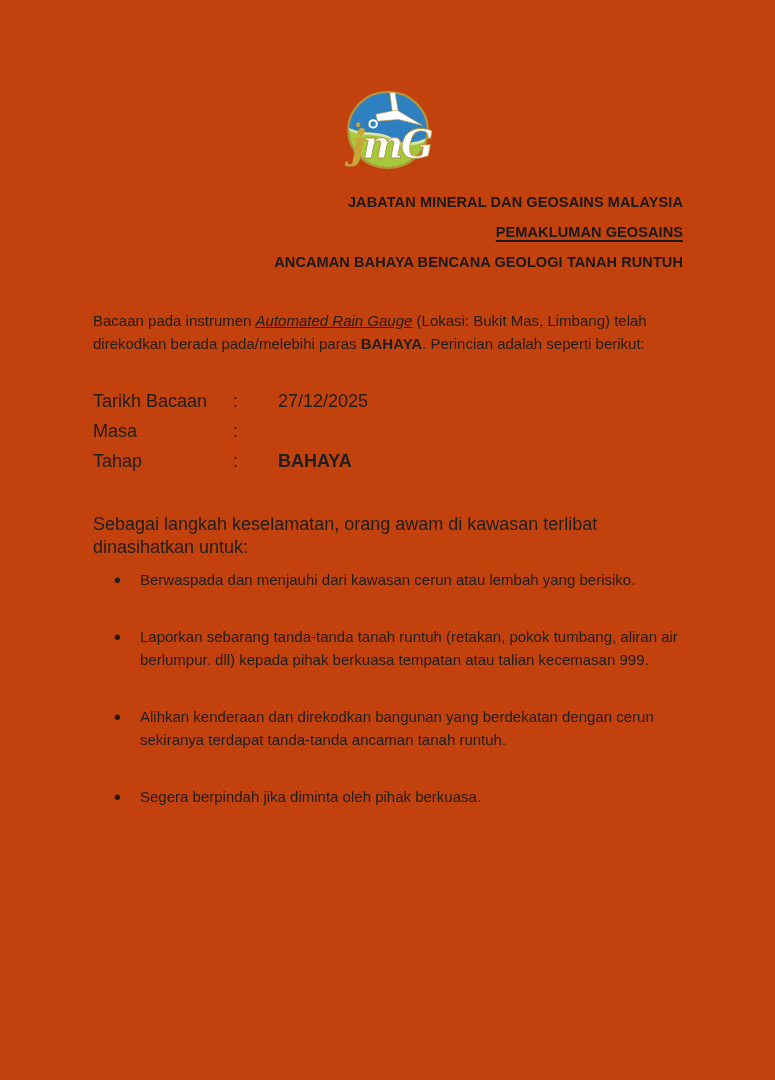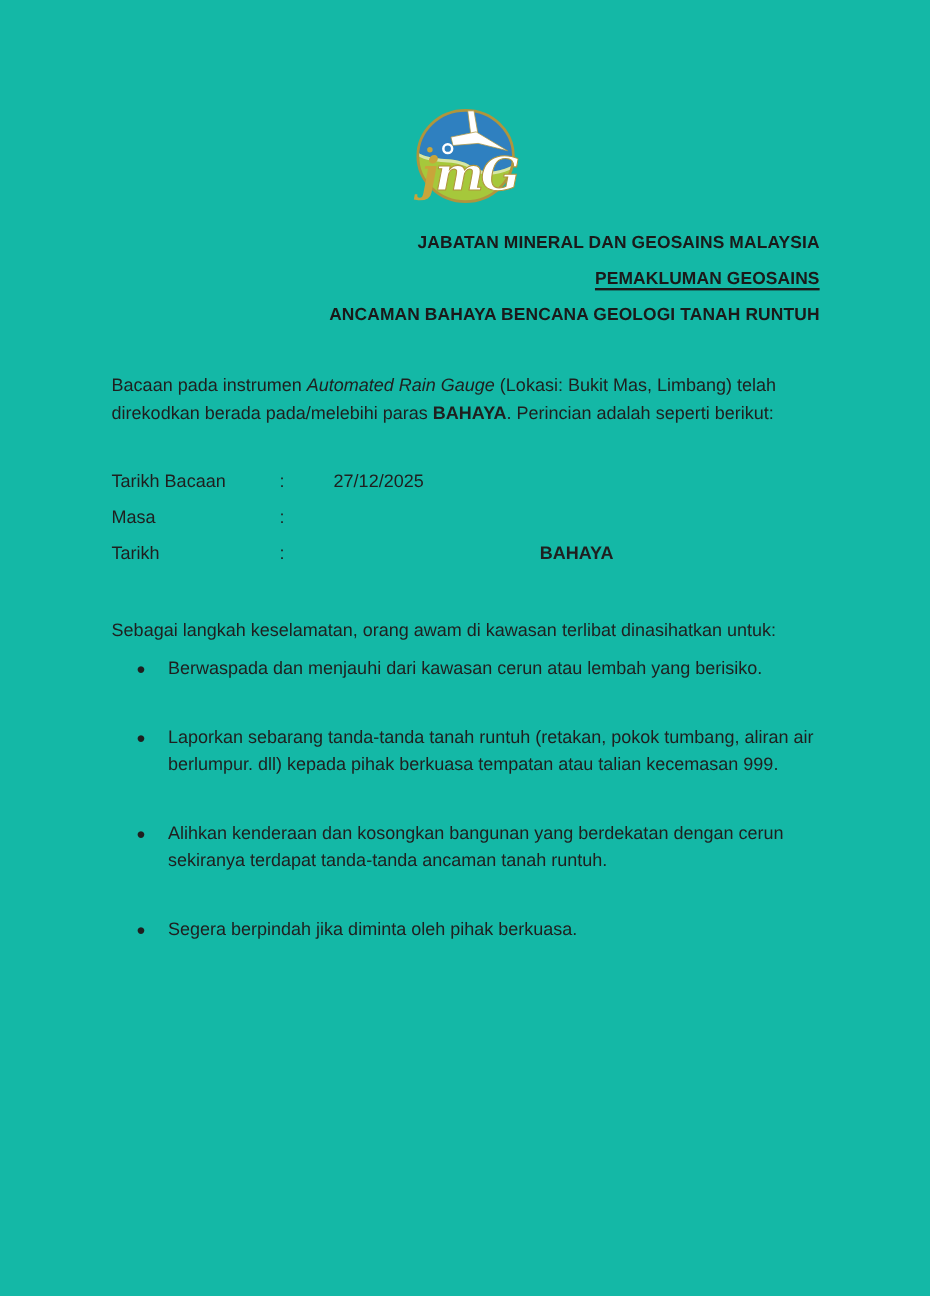--- a/index.html
+++ b/index.html
@@ -1,21 +1,21 @@
 <!DOCTYPE html>
 <html><head>
 <meta charset="utf-8">
 <style>
   * { margin: 0; padding: 0; box-sizing: border-box; }
   html, body { background: #ffffff; }
   .page {
     position: relative;
     width: 775px;
     height: 1080px;
-    background: #14b8a6;
+    background: #c2410c;
     font-family: "Liberation Sans", sans-serif;
     color: #1f1f1f;
     overflow: hidden;
   }
   .content {
     padding: 88px 92px 0 93px;
   }
   .logo-wrap {
     text-align: center;
     margin-bottom: 18px;
@@ -33,36 +33,36 @@
     text-decoration: underline;
     text-underline-offset: 3px;
     text-decoration-thickness: 1.5px;
   }
   .heading.last { margin-bottom: 14px; }
   .intro-para {
     margin-top: 39px;
     font-size: 15px;
     line-height: 23px;
   }
-  .intro-para .italic { font-style: italic; }
-  .bold { font-weight: bold; text-align: center; }
+  .intro-para .italic { font-style: italic; text-decoration: underline; }
+  .bold { font-weight: bold; }
   .details {
     margin-top: 37px;
-    font-size: 15px;
+    font-size: 18px;
   }
   .detail-row {
     display: grid;
     grid-template-columns: 140px 45px auto;
     line-height: 18px;
     margin-bottom: 12px;
   }
   .detail-row:last-child { margin-bottom: 0; }
   .advisory-intro {
     margin-top: 43px;
-    font-size: 15px;
+    font-size: 18px;
     line-height: 23px;
   }
   .bullet-list {
     margin-top: 9px;
   }
   .bullet-item {
     display: grid;
     grid-template-columns: 47px auto;
     font-size: 15px;
     line-height: 23px;
@@ -123,40 +123,40 @@
       <div class="detail-row">
         <span>Tarikh Bacaan</span>
         <span>:</span>
         <span>27/12/2025</span>
       </div>
       <div class="detail-row">
         <span>Masa</span>
         <span>:</span>
       </div>
       <div class="detail-row">
-        <span>Tarikh</span>
+        <span>Tahap</span>
         <span>:</span>
         <span class="bold">BAHAYA</span>
       </div>
     </div>
 
     <p class="advisory-intro">Sebagai langkah keselamatan, orang awam di kawasan terlibat dinasihatkan untuk:</p>
 
     <div class="bullet-list">
       <div class="bullet-item">
         <span class="bullet-marker">●</span>
         <span class="bullet-text">Berwaspada dan menjauhi dari kawasan cerun atau lembah yang berisiko.</span>
       </div>
       <div class="bullet-item">
         <span class="bullet-marker">●</span>
         <span class="bullet-text">Laporkan sebarang tanda-tanda tanah runtuh (retakan, pokok tumbang, aliran air berlumpur. dll) kepada pihak berkuasa tempatan atau talian kecemasan 999.</span>
       </div>
       <div class="bullet-item">
         <span class="bullet-marker">●</span>
-        <span class="bullet-text">Alihkan kenderaan dan kosongkan bangunan yang berdekatan dengan cerun sekiranya terdapat tanda-tanda ancaman tanah runtuh.</span>
+        <span class="bullet-text">Alihkan kenderaan dan direkodkan bangunan yang berdekatan dengan cerun sekiranya terdapat tanda-tanda ancaman tanah runtuh.</span>
       </div>
       <div class="bullet-item">
         <span class="bullet-marker">●</span>
         <span class="bullet-text">Segera berpindah jika diminta oleh pihak berkuasa.</span>
       </div>
     </div>
 
   </div>
 </div>
 

